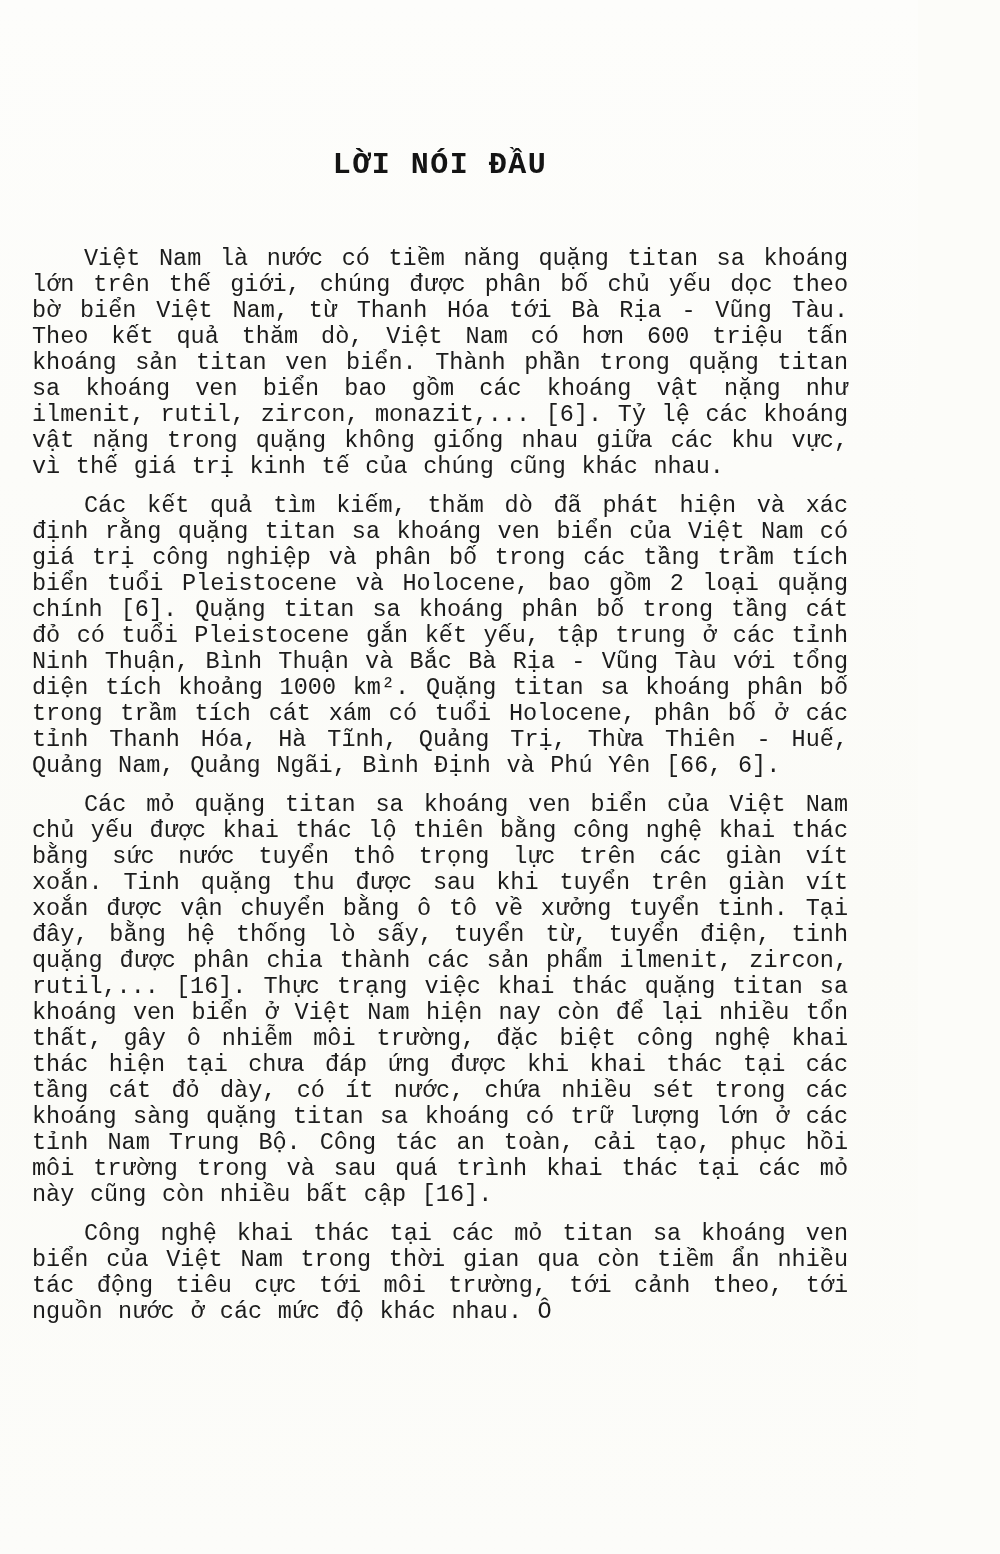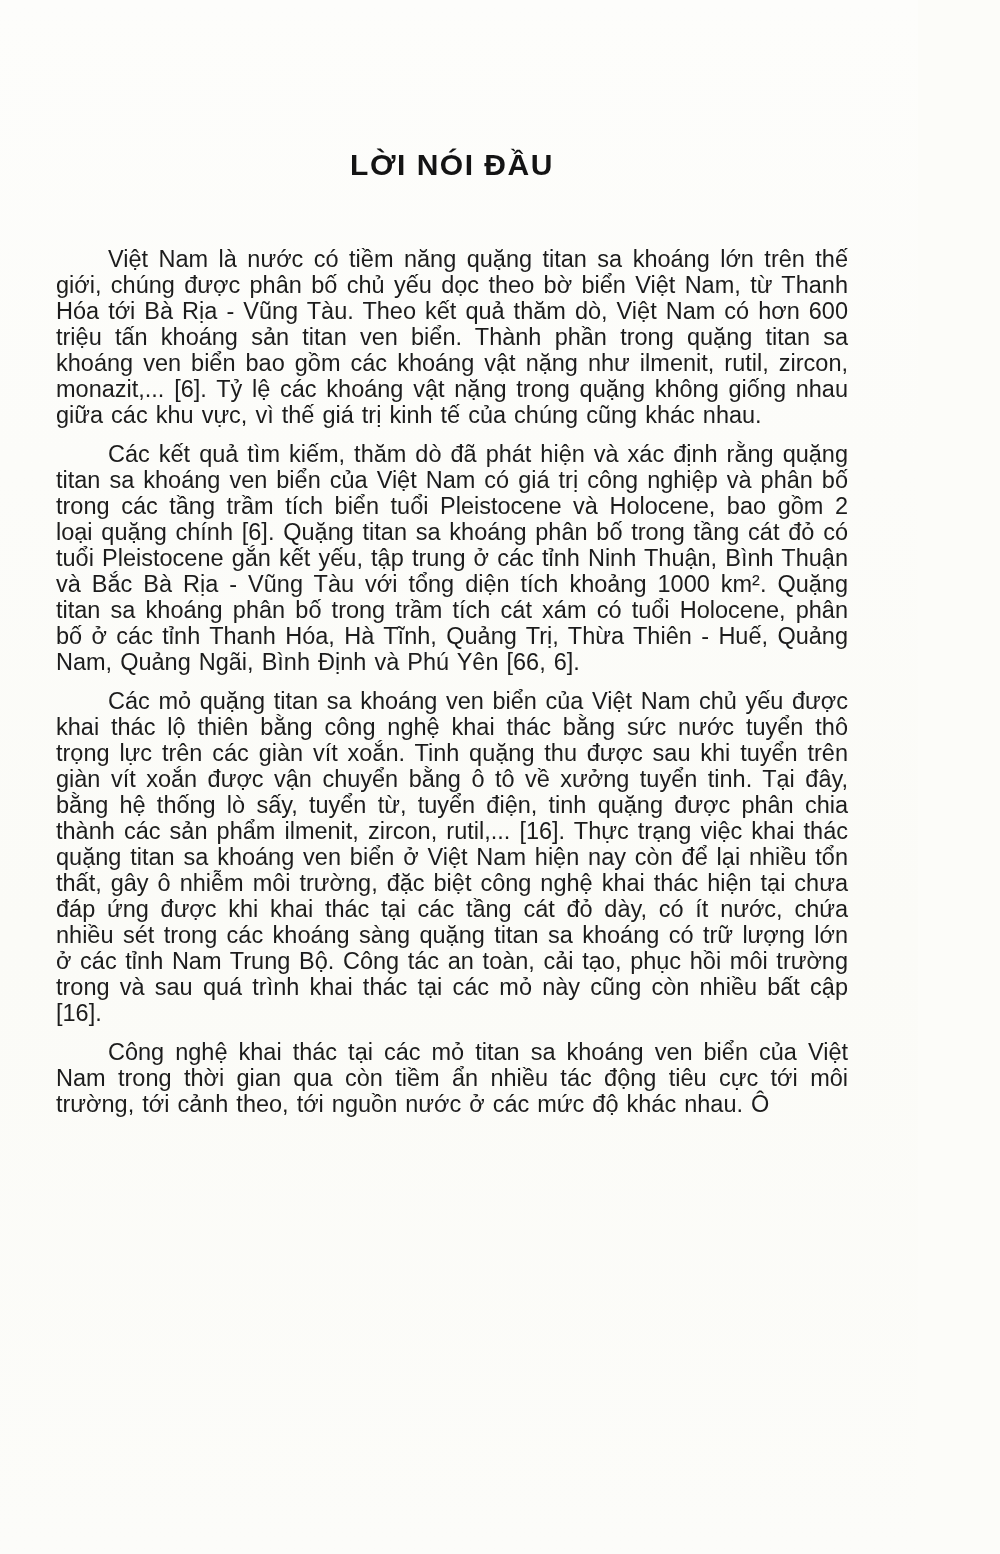--- a/index.html
+++ b/index.html
@@ -9,23 +9,23 @@
     body {
       width: 1000px;
       height: 1554px;
       background: #fcfcf9;
       overflow: hidden;
     }
     .page {
       box-sizing: border-box;
       width: 918px;
       height: 1554px;
-      padding: 148px 70px 30px 56px;
+      padding: 148px 70px 30px 32px;
       background: linear-gradient(180deg, #fdfdfb 0%, #fbfbf7 60%, #fcfcf9 100%);
-      font-family: Liberation Sans, sans-serif;
+      font-family: Liberation Mono, monospace;
       color: #1b1b1b;
     }
     .title {
       margin: 0 0 64px 0;
       text-align: center;
       font-size: 30px;
       font-weight: bold;
       letter-spacing: 1.5px;
       color: #141414;
     }

